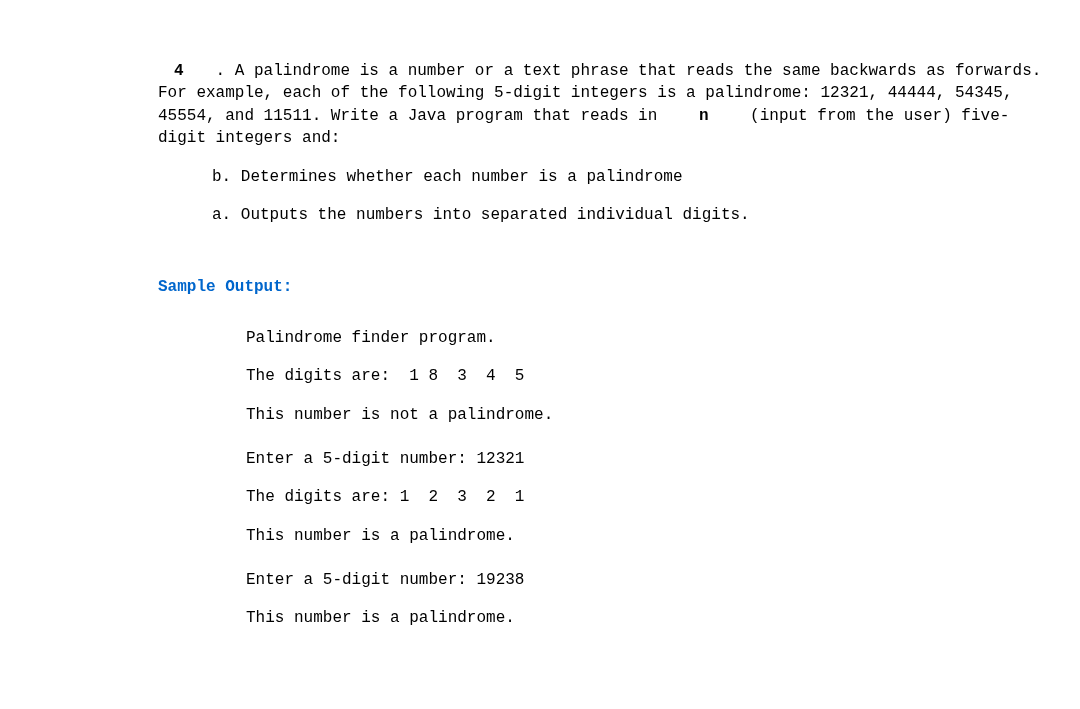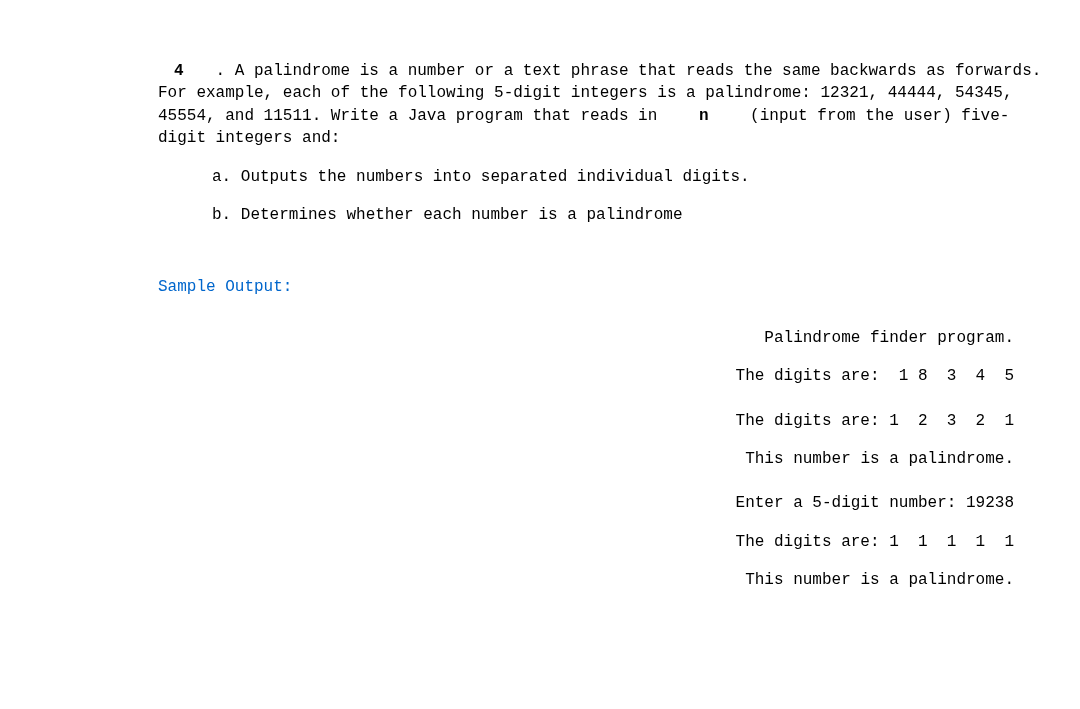--- a/index.html
+++ b/index.html
@@ -27,55 +27,55 @@
     }
     .sub-items {
       padding-left: 38px;
       margin-bottom: 50px;
     }
     .sub-item {
       margin-bottom: 0;
     }
     .sample-heading {
       color: #0066cc;
-      font-weight: normal;
+      font-weight: bold;
       margin-bottom: 28px;
     }
     .output-block {
       padding-left: 56px;
     }
     .run {
       margin-bottom: 22px;
-      text-align: right;
     }
     .output-line {
       white-space: pre;
     }
   </style>
 </head>
 <body>
 
 <div class="problem-text">
   <span class="problem-number">4</span><span>. A palindrome is a number or a text phrase that reads the same backwards as forwards. For example, each of the following 5-digit integers is a palindrome: 12321, 44444, 54345, 45554, and 11511. Write a Java program that reads in </span><span class="bold">n</span><span> (input from the user) five-digit integers and:</span>
 </div>
 
 <div class="sub-items">
+  <div class="sub-item">b. Determines whether each number is a palindrome</div>
   <div class="sub-item">a. Outputs the numbers into separated individual digits.</div>
-  <div class="sub-item">b. Determines whether each number is a palindrome</div>
 </div>
 
 <div class="sample-heading">Sample Output:</div>
 
 <div class="output-block">
   <div class="run">
     <div class="output-line">Palindrome finder program.</div>
     <div class="output-line">The digits are:  1 8  3  4  5</div>
+    <div class="output-line">This number is not a palindrome.</div>
   </div>
   <div class="run">
+    <div class="output-line">Enter a 5-digit number: 12321</div>
     <div class="output-line">The digits are: 1  2  3  2  1</div>
     <div class="output-line">This number is a palindrome.</div>
   </div>
   <div class="run">
     <div class="output-line">Enter a 5-digit number: 19238</div>
-    <div class="output-line">The digits are: 1  1  1  1  1</div>
     <div class="output-line">This number is a palindrome.</div>
   </div>
 </div>
 
 </body></html>

